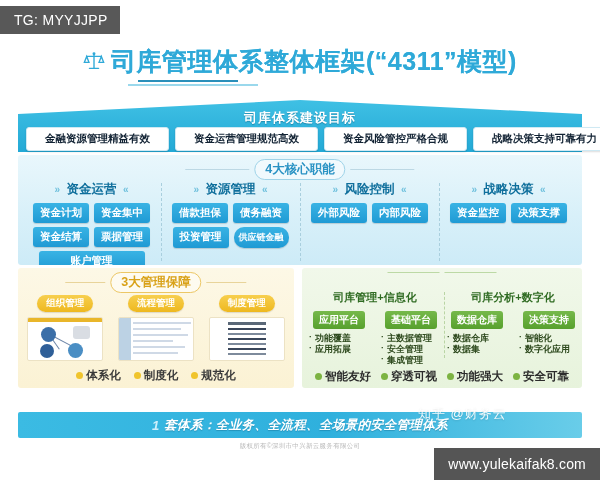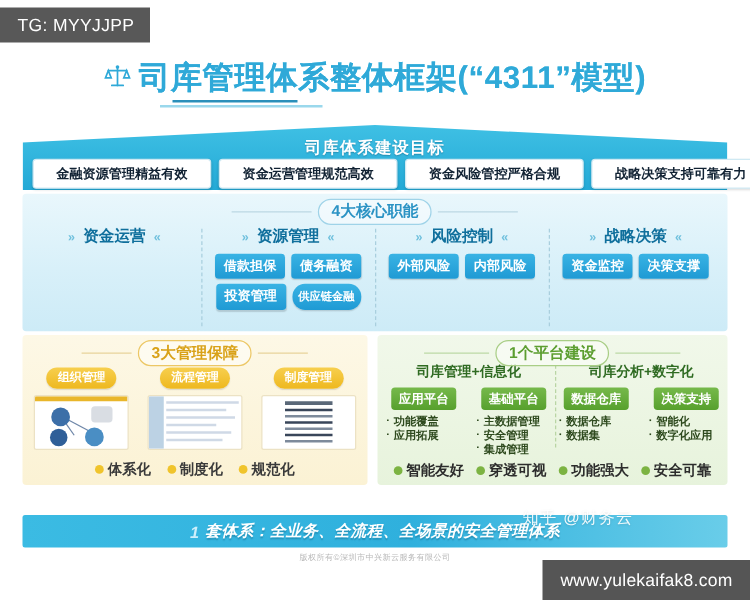--- a/index.html
+++ b/index.html
@@ -206,20 +206,27 @@
       </div>
 
       <div id="func4cols">
 
         <div class="fcol">
           <div class="fhead">
             <span class="chev">»</span>
             <span>资金运营</span>
             <span class="chev">«</span>
           </div>
+          <div class="ftags">
+            <span class="ftag">资金计划</span>
+            <span class="ftag">资金集中</span>
+            <span class="ftag">资金结算</span>
+            <span class="ftag">票据管理</span>
+            <span class="ftag wide">账户管理</span>
+          </div>
         </div>
 
         <div class="fcol">
           <div class="fhead">
             <span class="chev">»</span>
             <span>资源管理</span>
             <span class="chev">«</span>
           </div>
           <div class="ftags">
             <span class="ftag">借款担保</span>
@@ -320,21 +327,20 @@
               <div class="tb" style="left:18px;top:30px;width:38px;height:2px;background:#39465a;"></div>
               <div class="tb" style="left:18px;top:35px;width:38px;height:2px;background:#7d8a9b;"></div>
             </div>
           </div>
         </div>
       </div>
 
       <div id="greenpanel">
         <div class="ribbon g">
           <span class="rline"></span>
-          <span class="rtext">1个平台建设</span>
           <span class="rline"></span>
         </div>
 
         <div id="gcols">
 
           <div class="ghalf">
             <div class="ghead">司库管理+信息化</div>
             <div class="gsubs">
               <div class="gsub">
                 <span class="gpill">应用平台</span>

